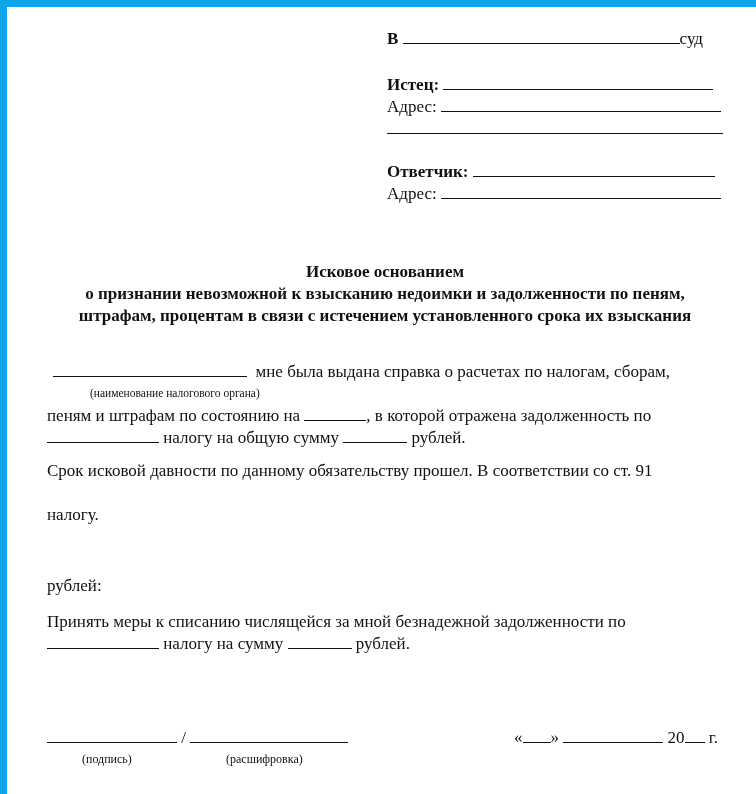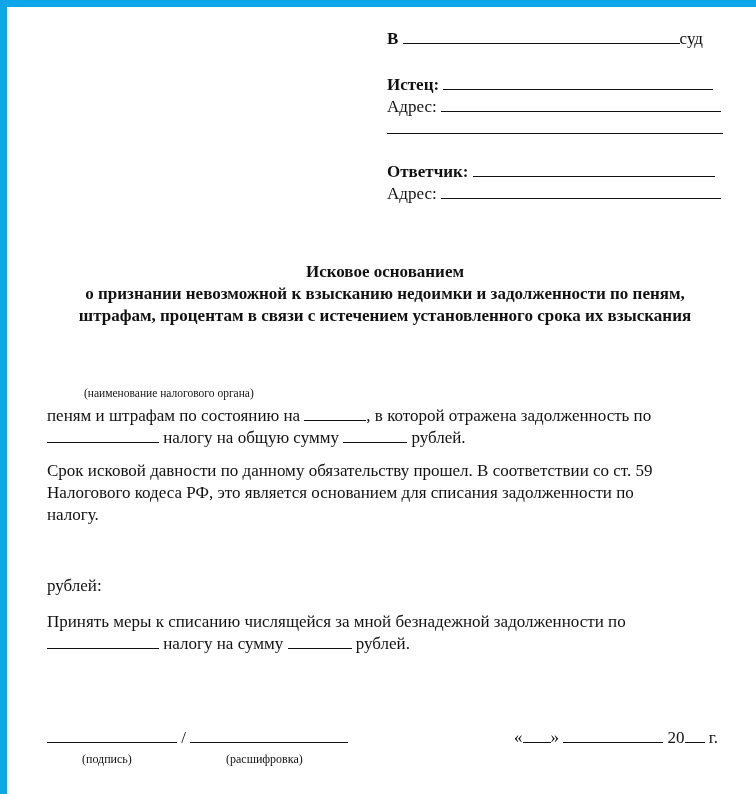--- a/index.html
+++ b/index.html
@@ -53,34 +53,37 @@
   </div>
   <div class="abs hdr" style="top:177px;">
     <span>Адрес:</span>
     <span class="line" style="width:280px;"></span>
   </div>
 
   <div class="title" style="top:254px;">Исковое основанием</div>
   <div class="title" style="top:276px;">о признании невозможной к взысканию недоимки и задолженности по пеням,</div>
   <div class="title" style="top:298px;">штрафам, процентам в связи с истечением установленного срока их взыскания</div>
 
-  <div class="abs small" style="top:380px; left:46px;padding-left:31px;">(наименование налогового органа)</div>
+  <div class="p" style="top:354px; left:46px;">
+    <span class="line" style="width:194px;"></span>
+    &nbsp;<span>мне была выдана справка о расчетах по налогам, сборам,</span>
+  </div>
+  <div class="abs small" style="top:380px; left:52px;padding-left:31px;">(наименование налогового органа)</div>
   <div class="p" style="top:398px;">
     <span>пеням и штрафам по состоянию на</span>
     <span class="line" style="width:62px;"></span><span>, в которой отражена задолженность по</span>
   </div>
   <div class="p" style="top:420px;">
     <span class="line" style="width:112px;"></span>
     <span>налогу на общую сумму</span>
     <span class="line" style="width:64px;"></span>
     <span>рублей.</span>
   </div>
 
-  <div class="p" style="top:453px;">Срок исковой давности по данному обязательству прошел. В соответствии со ст. 59</div>
-  <div class="p" style="top:475px;">Налогового кодеса РФ, это является основанием для списания задолженности по</div>
+  <div class="p" style="top:453px;">Срок исковой давности по данному обязательству прошел. В соответствии со ст. 91</div>
   <div class="p" style="top:497px;">налогу.</div>
 
 
   <div class="p" style="top:568px;">рублей:</div>
 
   <div class="p" style="top:626px;">
     <span class="line" style="width:112px;"></span>
     <span>налогу на сумму</span>
     <span class="line" style="width:64px;"></span>
     <span>рублей.</span>

